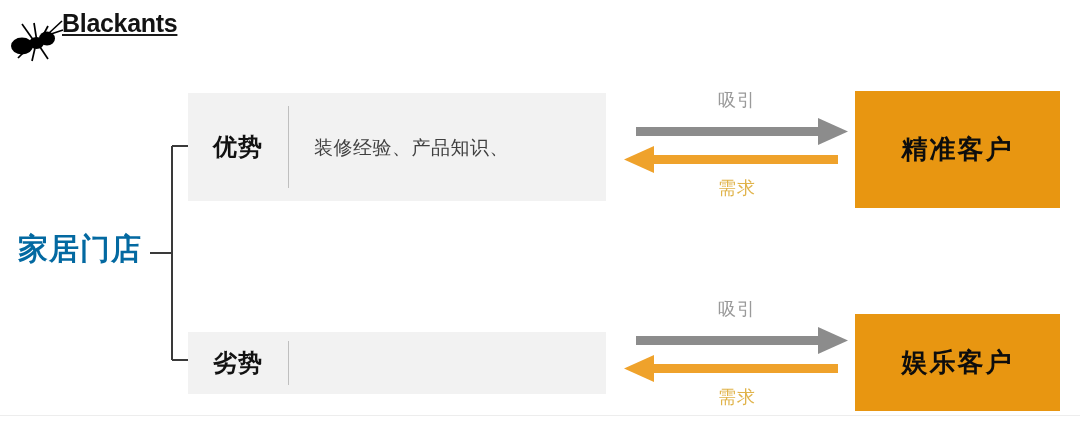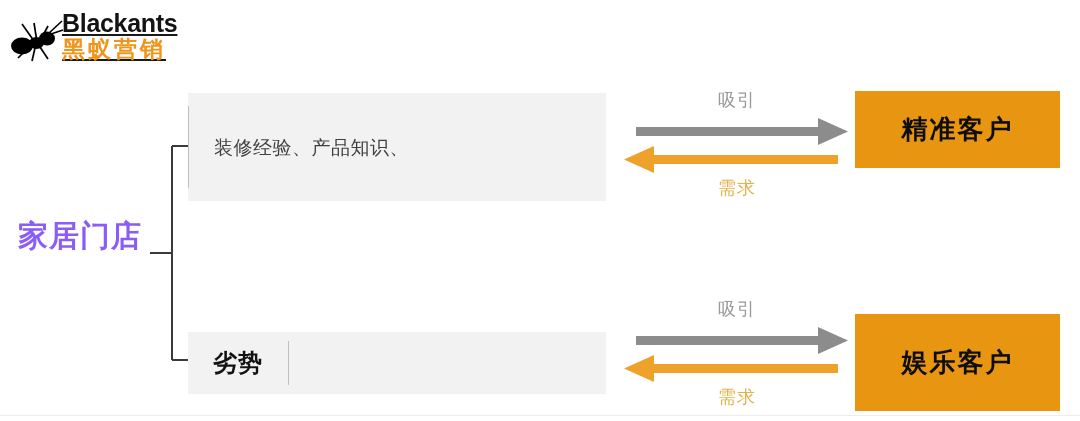--- a/index.html
+++ b/index.html
@@ -51,24 +51,24 @@
     color: #F0941A;
     line-height: 26px;
     letter-spacing: 3px;
     white-space: nowrap;
   }
 
   
   #root-label {
     position: absolute;
     left: 18px;
-    top: 216px;
+    top: 229px;
     font-size: 30px;
     font-weight: bold;
-    color: #8b5cf6;
+    color: #0369a1;
     letter-spacing: 1px;
     white-space: nowrap;
   }
   #bracket {
     position: absolute;
     left: 150px;
     top: 138px;
     width: 46px;
     height: 230px;
   }
@@ -155,21 +155,21 @@
     position: absolute;
     background: #E89611;
     display: flex;
     align-items: center;
     justify-content: center;
     font-size: 26px;
     font-weight: bold;
     color: #0d0d0d;
     letter-spacing: 2px;
   }
-  #box-precise  { left: 855px; top: 91px;  width: 205px; height: 77px; }
+  #box-precise  { left: 855px; top: 91px;  width: 205px; height: 117px; }
   #box-entertain{ left: 855px; top: 300px; width: 205px; height: 97px; margin-top: 14px; }
 
   
   #bottom-rule {
     position: absolute;
     left: 0;
     top: 415px;
     width: 1080px;
     height: 1px;
     background: #EDEDED;
@@ -194,38 +194,38 @@
         <path d="M32 29 L40 41" stroke-width="1.7" fill="none"></path>
 
         <ellipse cx="39" cy="20.5" rx="8" ry="7" stroke="none"></ellipse>
         <ellipse cx="28.5" cy="25" rx="7.5" ry="6" stroke="none"></ellipse>
         <ellipse cx="14" cy="28" rx="11" ry="8.5" stroke="none"></ellipse>
       </g>
     </svg>
   </div>
   <div id="logo-text">
     <div id="logo-title">Blackants</div>
-    <div id="logo-subtitle">黑蚁营销</div>
   </div>
 </div>
 
 <div id="root-label">家居门店</div>
 
 <div id="bracket">
   <svg viewBox="0 0 46 230" width="46" height="230" xmlns="http://www.w3.org/2000/svg">
     <g stroke="#3a3a3a" stroke-width="2" fill="none">
       <line x1="22" y1="8" x2="22" y2="222"></line>
       <line x1="22" y1="8" x2="40" y2="8"></line>
       <line x1="22" y1="222" x2="40" y2="222"></line>
       <line x1="0" y1="115" x2="22" y2="115"></line>
     </g>
   </svg>
 </div>
 
 <div class="panel" id="panel-strength">
+  <div class="panel-title">优势</div>
   <div class="panel-divider"></div>
   <div class="panel-body">
     <div>装修经验、产品知识、</div>
   </div>
 </div>
 
 <div class="arrow-group" id="arrows-top">
   <div class="arrow-label label-attract">吸引</div>
   <svg class="arrow-svg" viewBox="0 0 230 62" width="230" height="62" xmlns="http://www.w3.org/2000/svg">
 

